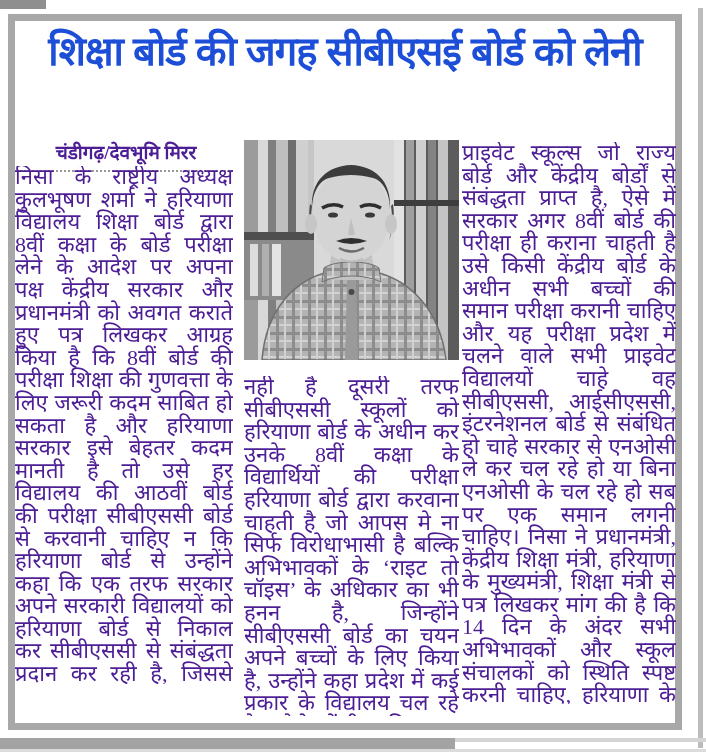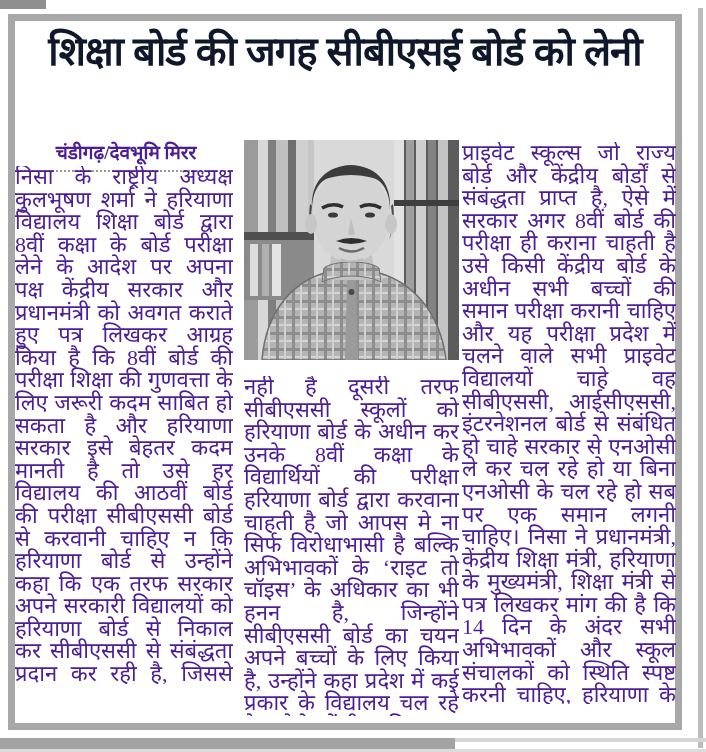--- a/index.html
+++ b/index.html
@@ -42,21 +42,21 @@
   }
   .frame-inner { position:relative; width:100%; height:100%; }
 
   .headline {
     position:absolute; left:0; top:4px; width:660px;
     text-align:center;
     font-family:"Liberation Sans","DejaVu Sans",sans-serif;
     font-weight:700;
     font-size:40px;
     line-height:52px;
-    color:#0f172a;
+    color:#1d4ed8;
     letter-spacing:-1px;
     white-space:nowrap;
   }
 
   .byline {
     position:absolute; left:4px; top:118px; width:214px;
     text-align:center;
     font-weight:700;
     font-size:19px;
     color:#4c1d95;

